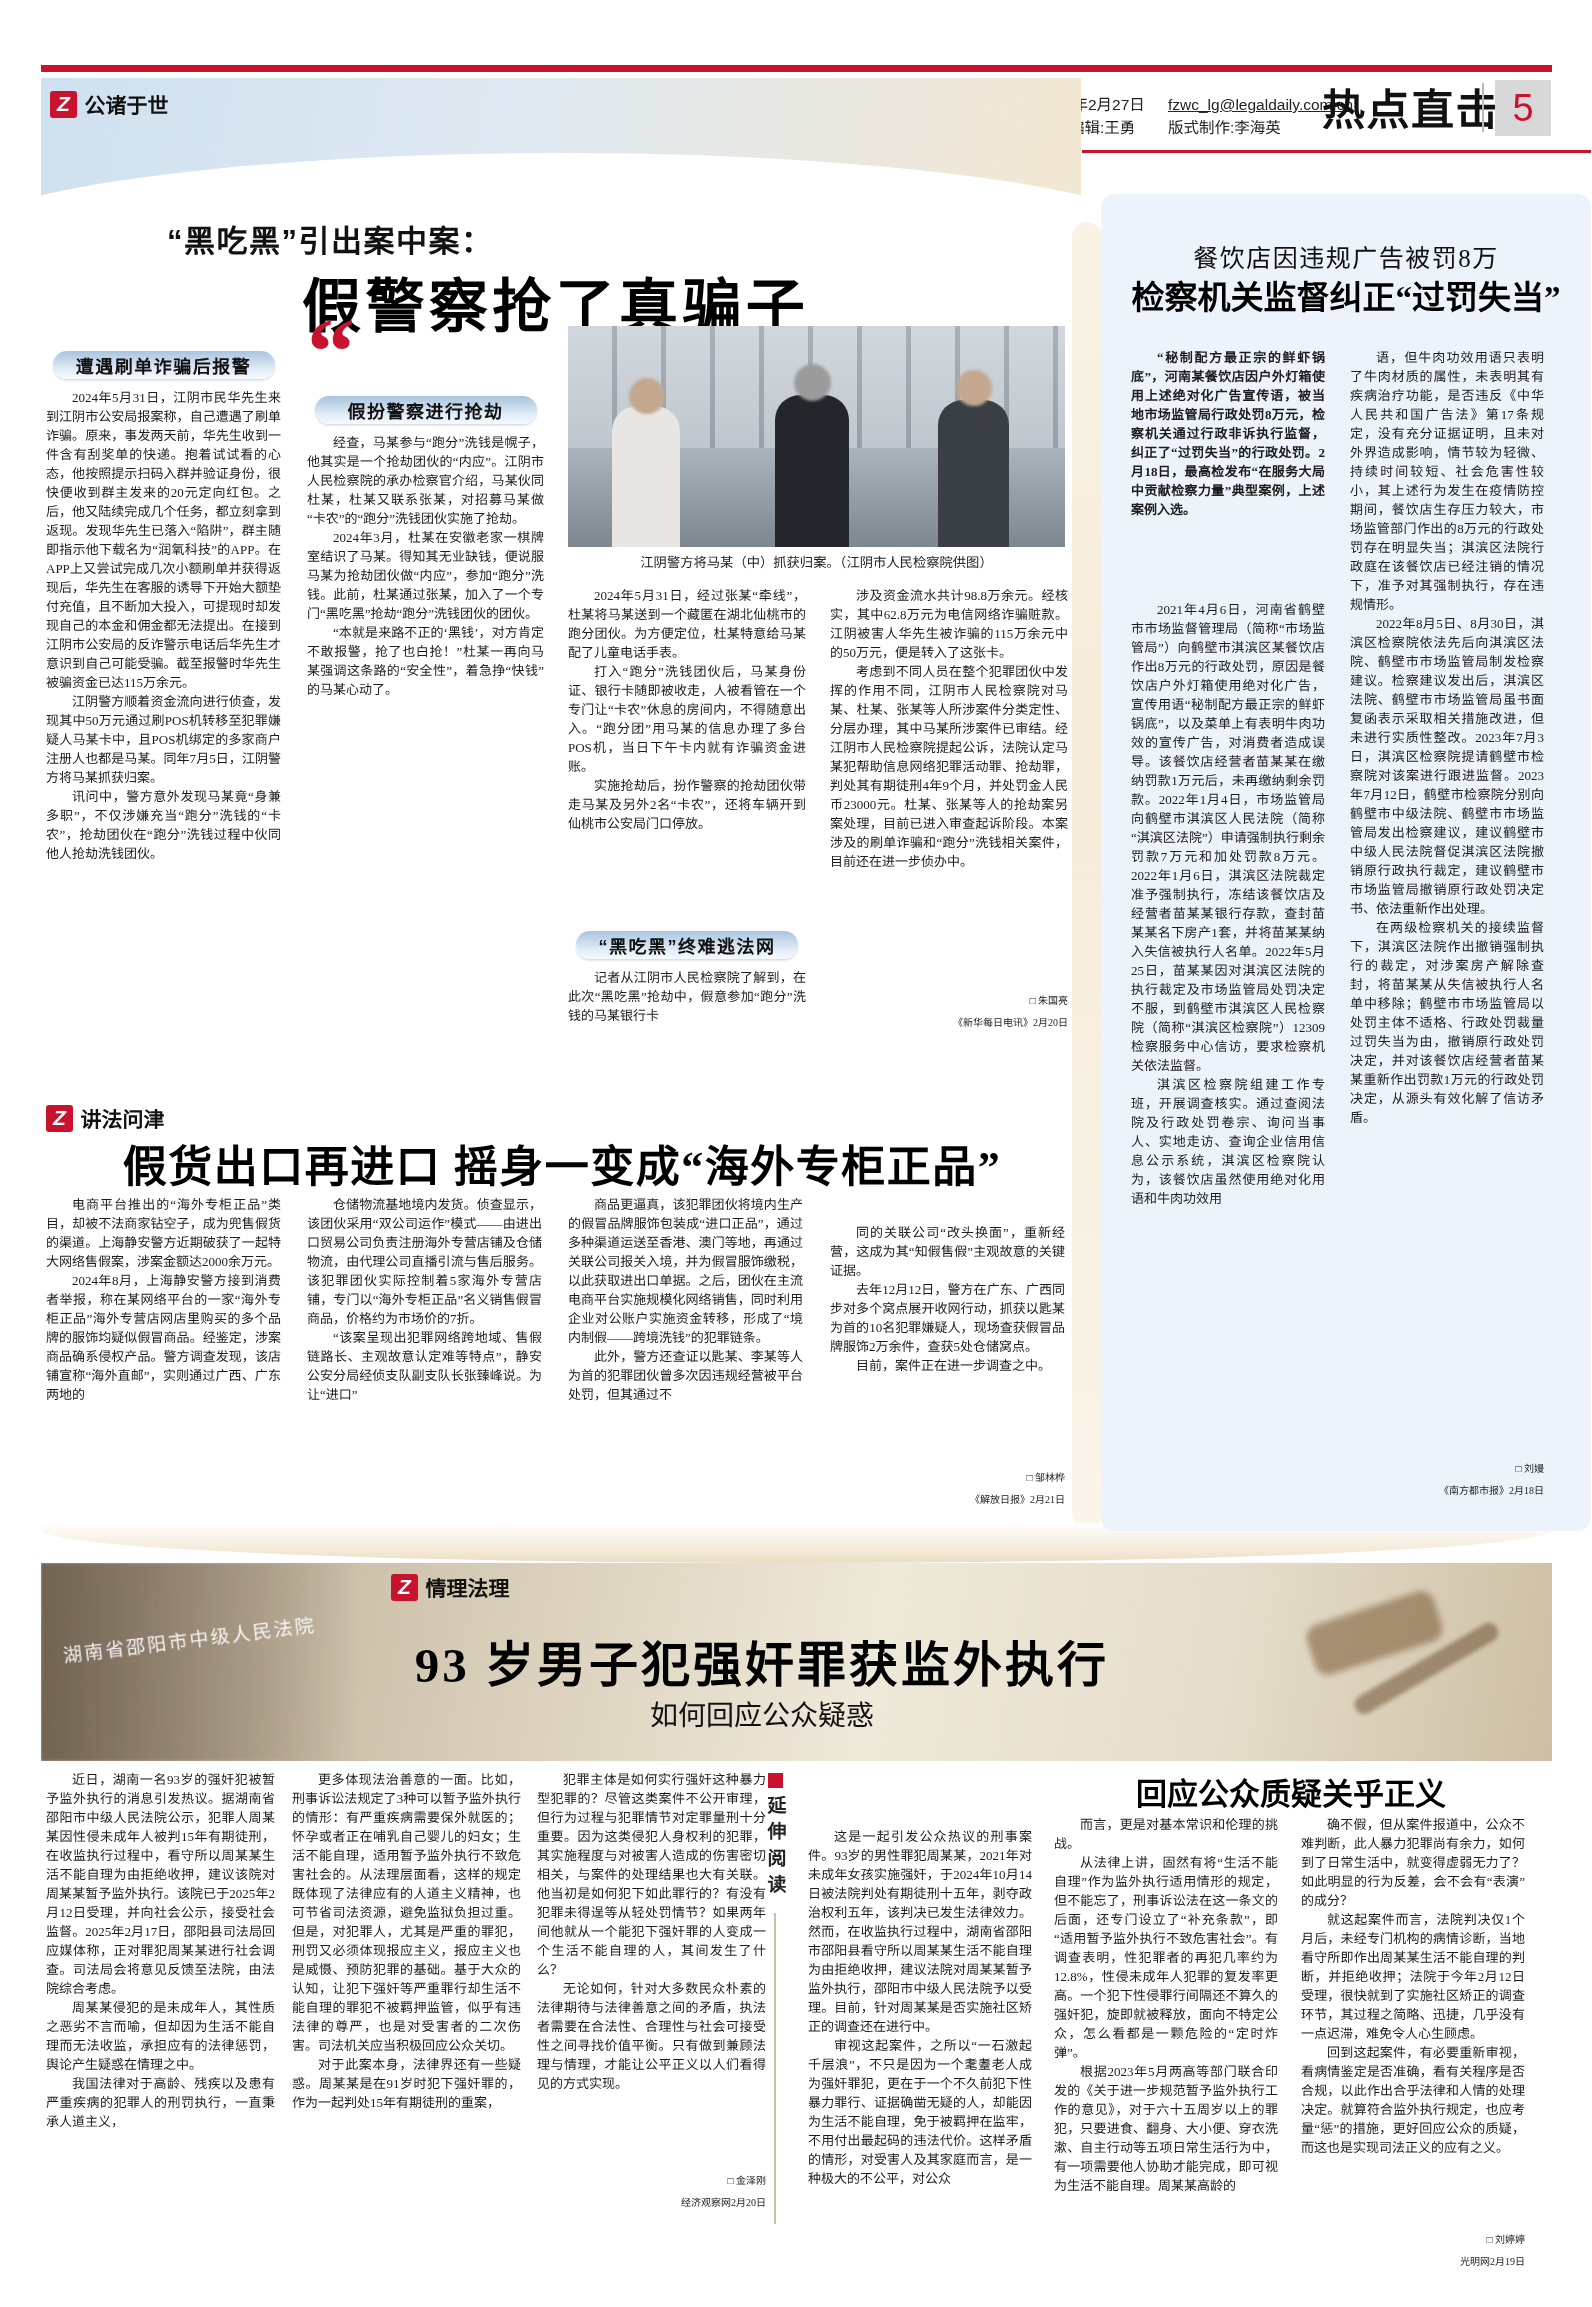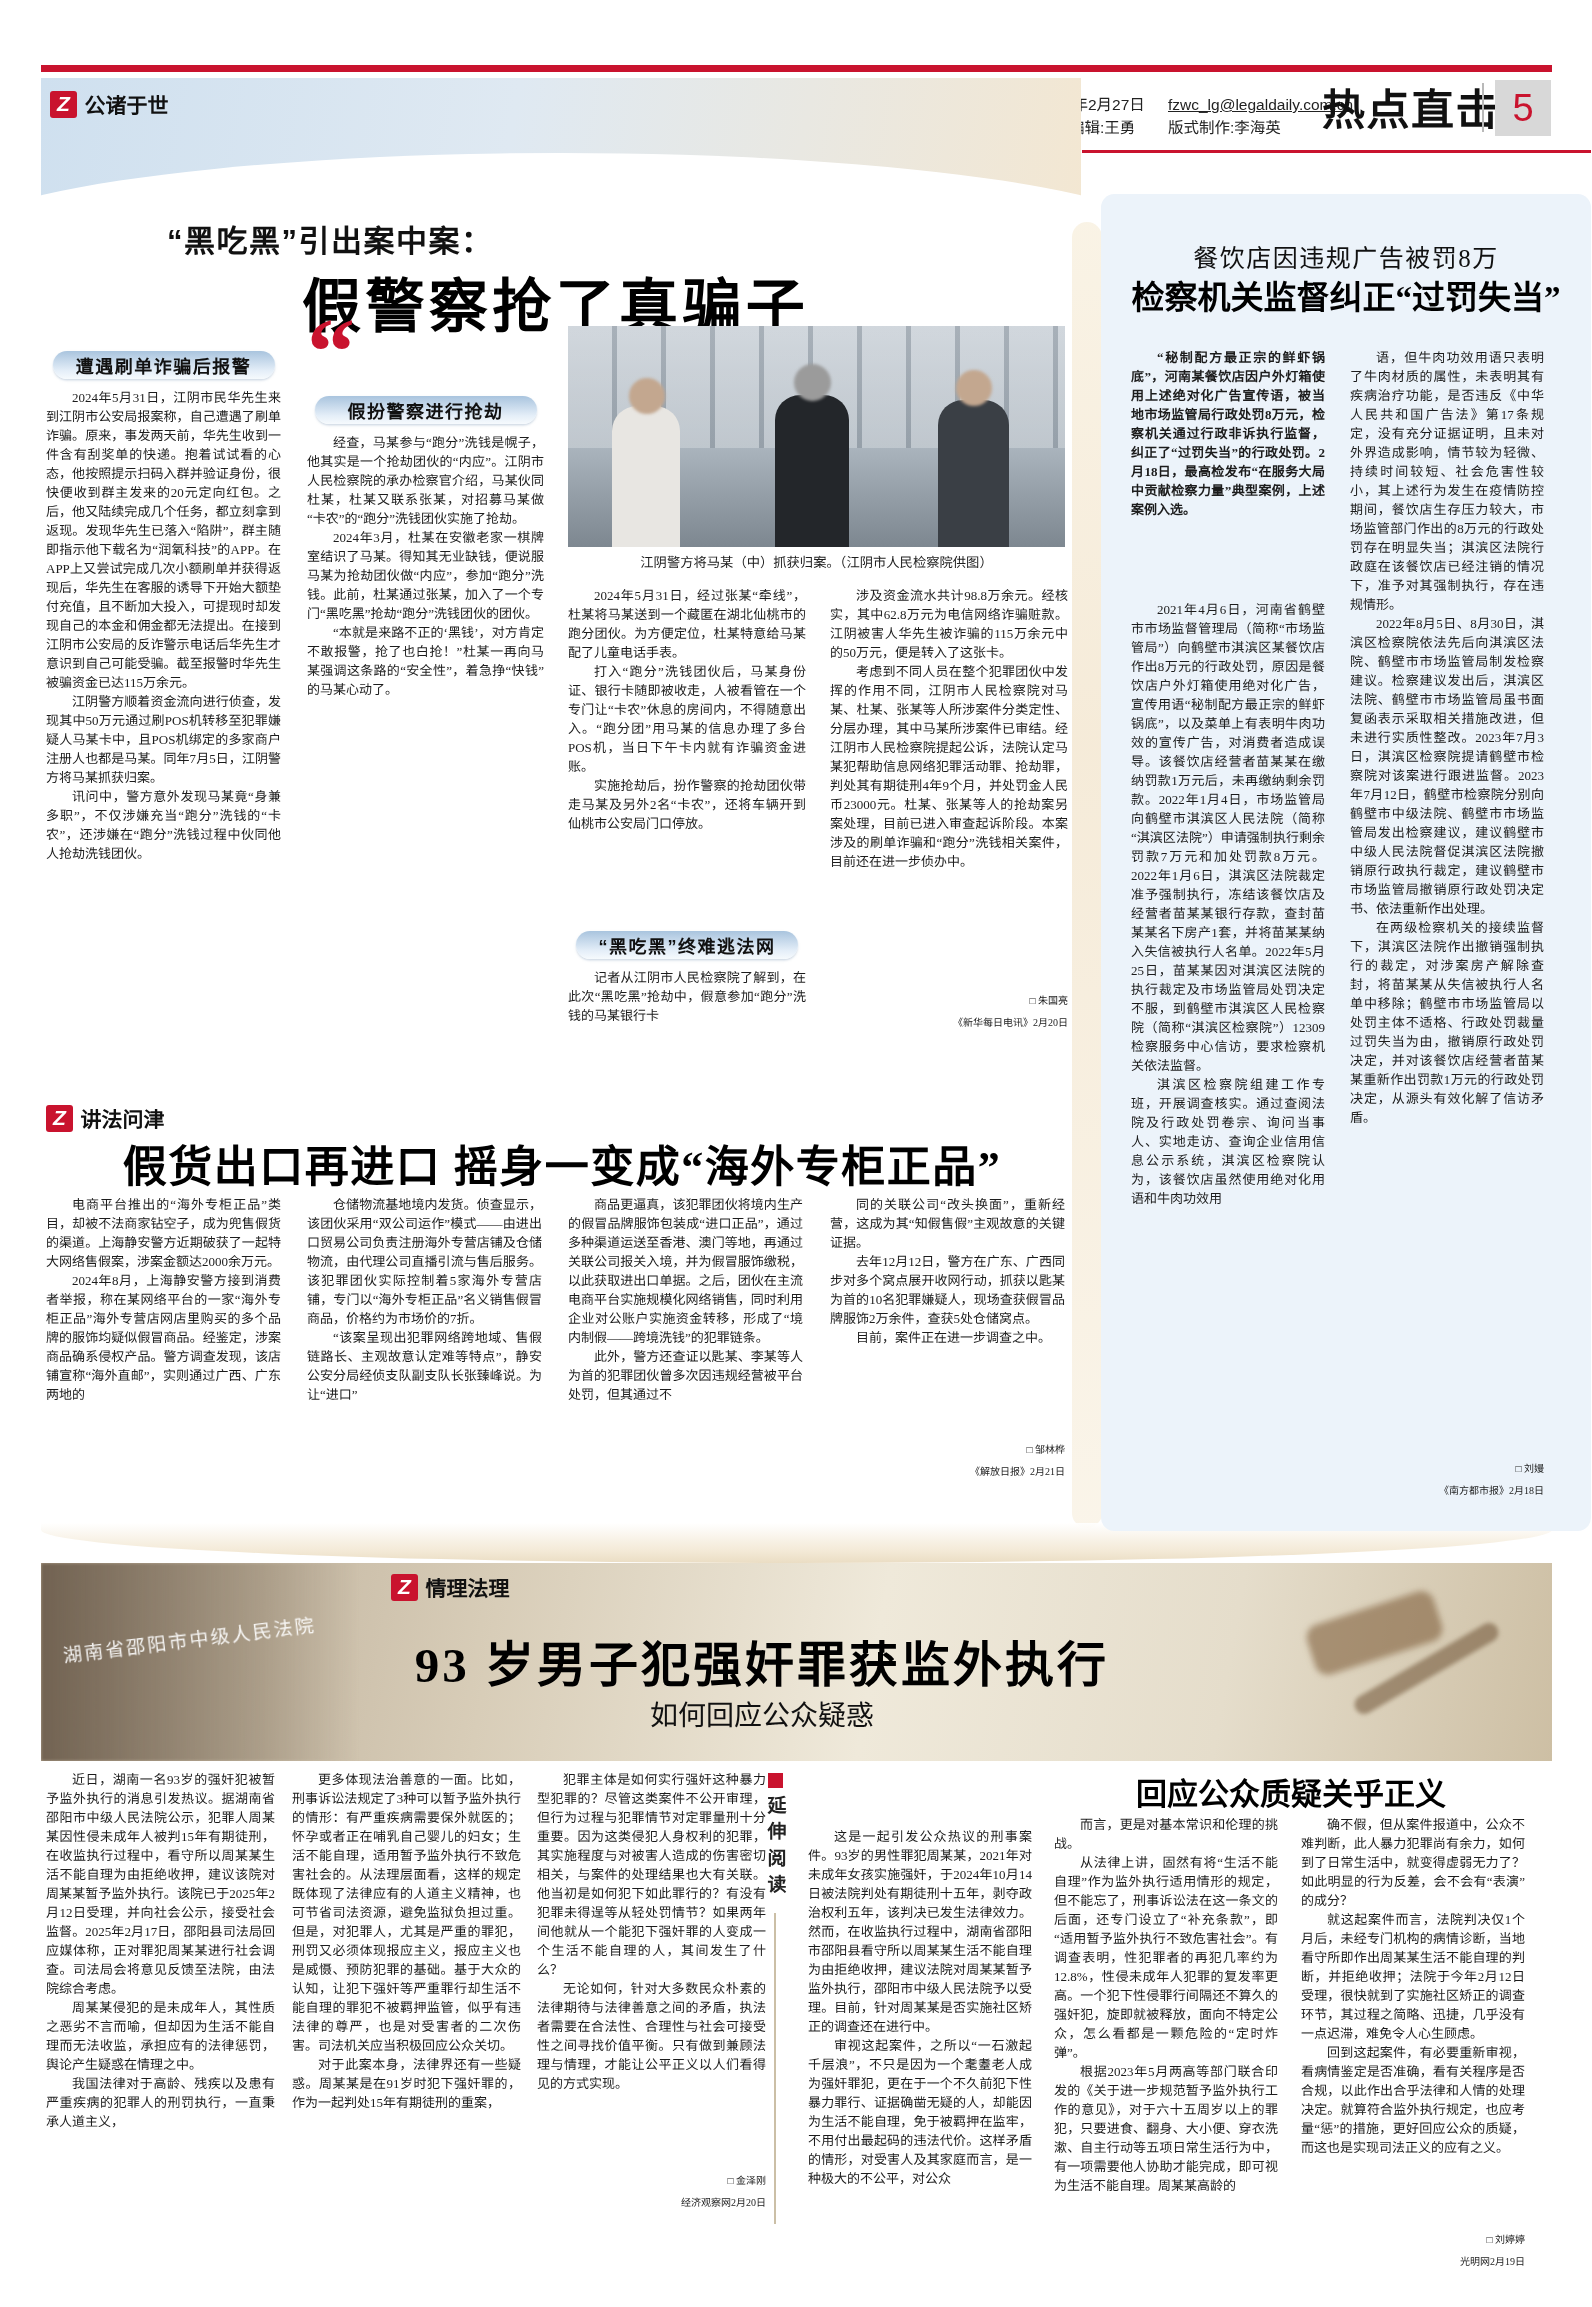--- a/index.html
+++ b/index.html
@@ -126,21 +126,21 @@
     <span class="lbl">公诸于世</span>
   </div>
   <div class="abs kicker sans">“黑吃黑”引出案中案：</div>
   <div class="abs main-headline">假警察抢了真骗子</div>
 
   <div class="abs" style="left:46px;top:351px;width:235px;">
     <div class="pill sans" style="width:222px;margin:0 auto 9px auto;">遭遇刷单诈骗后报警</div>
     <div class="col" style="height:711px;">
         <p>2024年5月31日，江阴市民华先生来到江阴市公安局报案称，自己遭遇了刷单诈骗。原来，事发两天前，华先生收到一件含有刮奖单的快递。抱着试试看的心态，他按照提示扫码入群并验证身份，很快便收到群主发来的20元定向红包。之后，他又陆续完成几个任务，都立刻拿到返现。发现华先生已落入“陷阱”，群主随即指示他下载名为“润氧科技”的APP。在APP上又尝试完成几次小额刷单并获得返现后，华先生在客服的诱导下开始大额垫付充值，且不断加大投入，可提现时却发现自己的本金和佣金都无法提出。在接到江阴市公安局的反诈警示电话后华先生才意识到自己可能受骗。截至报警时华先生被骗资金已达115万余元。</p>
         <p>江阴警方顺着资金流向进行侦查，发现其中50万元通过刷POS机转移至犯罪嫌疑人马某卡中，且POS机绑定的多家商户注册人也都是马某。同年7月5日，江阴警方将马某抓获归案。</p>
-        <p>讯问中，警方意外发现马某竟“身兼多职”，不仅涉嫌充当“跑分”洗钱的“卡农”，还涉嫌在“跑分”洗钱过程中伙同他人抢劫洗钱团伙。</p>
+        <p>讯问中，警方意外发现马某竟“身兼多职”，不仅涉嫌充当“跑分”洗钱的“卡农”，抢劫团伙在“跑分”洗钱过程中伙同他人抢劫洗钱团伙。</p>
       </div>
   </div>
 
   <div class="abs" style="left:307px;top:330px;width:237px;">
     <div class="quote-glyph">“</div>
     <div class="pill sans" style="width:222px;margin:22px auto 9px auto;">假扮警察进行抢劫</div>
     <div class="col" style="height:459px;">
         <p>经查，马某参与“跑分”洗钱是幌子，他其实是一个抢劫团伙的“内应”。江阴市人民检察院的承办检察官介绍，马某伙同杜某，杜某又联系张某，对招募马某做“卡农”的“跑分”洗钱团伙实施了抢劫。</p>
         <p>2024年3月，杜某在安徽老家一棋牌室结识了马某。得知其无业缺钱，便说服马某为抢劫团伙做“内应”，参加“跑分”洗钱。此前，杜某通过张某，加入了一个专门“黑吃黑”抢劫“跑分”洗钱团伙的团伙。</p>
         <p>“本就是来路不正的‘黑钱’，对方肯定不敢报警，抢了也白抢！”杜某一再向马某强调这条路的“安全性”，着急挣“快钱”的马某心动了。</p>
@@ -216,21 +216,21 @@
     </div>
   <div class="abs col" style="left:307px;top:1195px;width:235px;height:326px;">
       <p>仓储物流基地境内发货。侦查显示，该团伙采用“双公司运作”模式——由进出口贸易公司负责注册海外专营店铺及仓储物流，由代理公司直播引流与售后服务。该犯罪团伙实际控制着5家海外专营店铺，专门以“海外专柜正品”名义销售假冒商品，价格约为市场价的7折。</p>
       <p>“该案呈现出犯罪网络跨地域、售假链路长、主观故意认定难等特点”，静安公安分局经侦支队副支队长张臻峰说。为让“进口”</p>
     </div>
   <div class="abs col" style="left:568px;top:1195px;width:235px;height:326px;">
       <p>商品更逼真，该犯罪团伙将境内生产的假冒品牌服饰包装成“进口正品”，通过多种渠道运送至香港、澳门等地，再通过关联公司报关入境，并为假冒服饰缴税，以此获取进出口单据。之后，团伙在主流电商平台实施规模化网络销售，同时利用企业对公账户实施资金转移，形成了“境内制假——跨境洗钱”的犯罪链条。</p>
       <p>此外，警方还查证以匙某、李某等人为首的犯罪团伙曾多次因违规经营被平台处罚，但其通过不</p>
     </div>
   <div class="abs" style="left:830px;top:1195px;width:235px;">
-    <div class="col" style="height:244px;">
+    <div class="col" style="height:244px;margin-top:28px;">
         <p>同的关联公司“改头换面”，重新经营，这成为其“知假售假”主观故意的关键证据。</p>
         <p>去年12月12日，警方在广东、广西同步对多个窝点展开收网行动，抓获以匙某为首的10名犯罪嫌疑人，现场查获假冒品牌服饰2万余件，查获5处仓储窝点。</p>
         <p>目前，案件正在进一步调查之中。</p>
       </div>
     <div class="credit">
       <div>□ 邹林桦</div>
       <div>《解放日报》2月21日</div>
     </div>
   </div>
 

